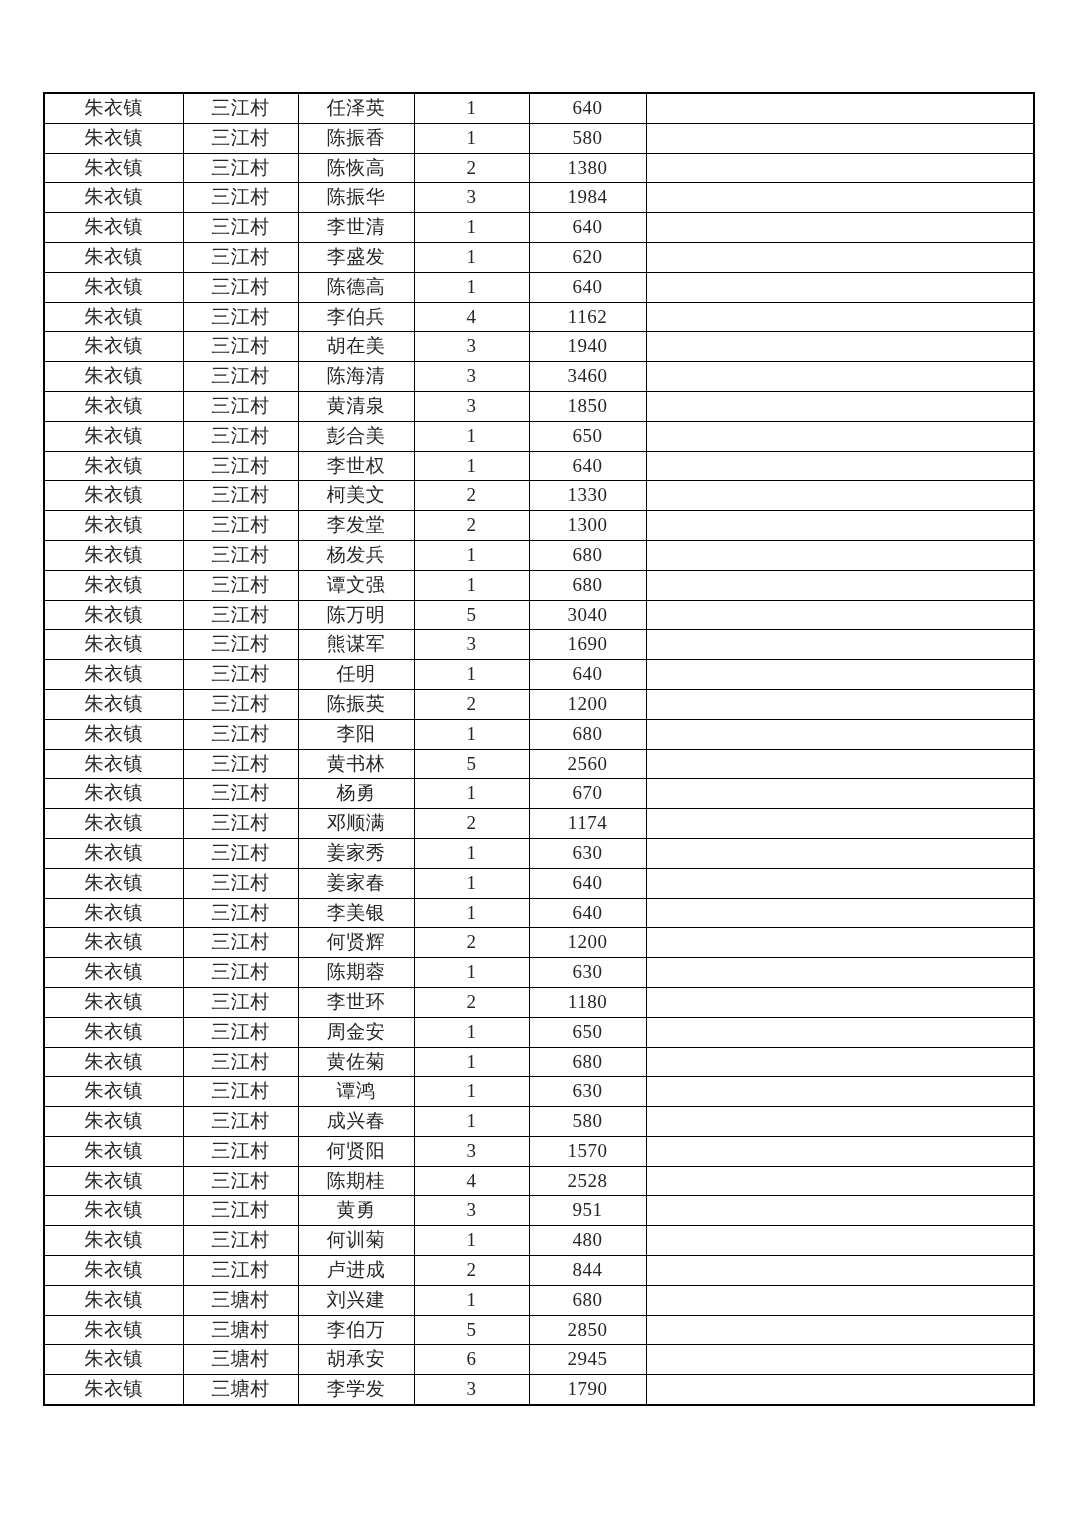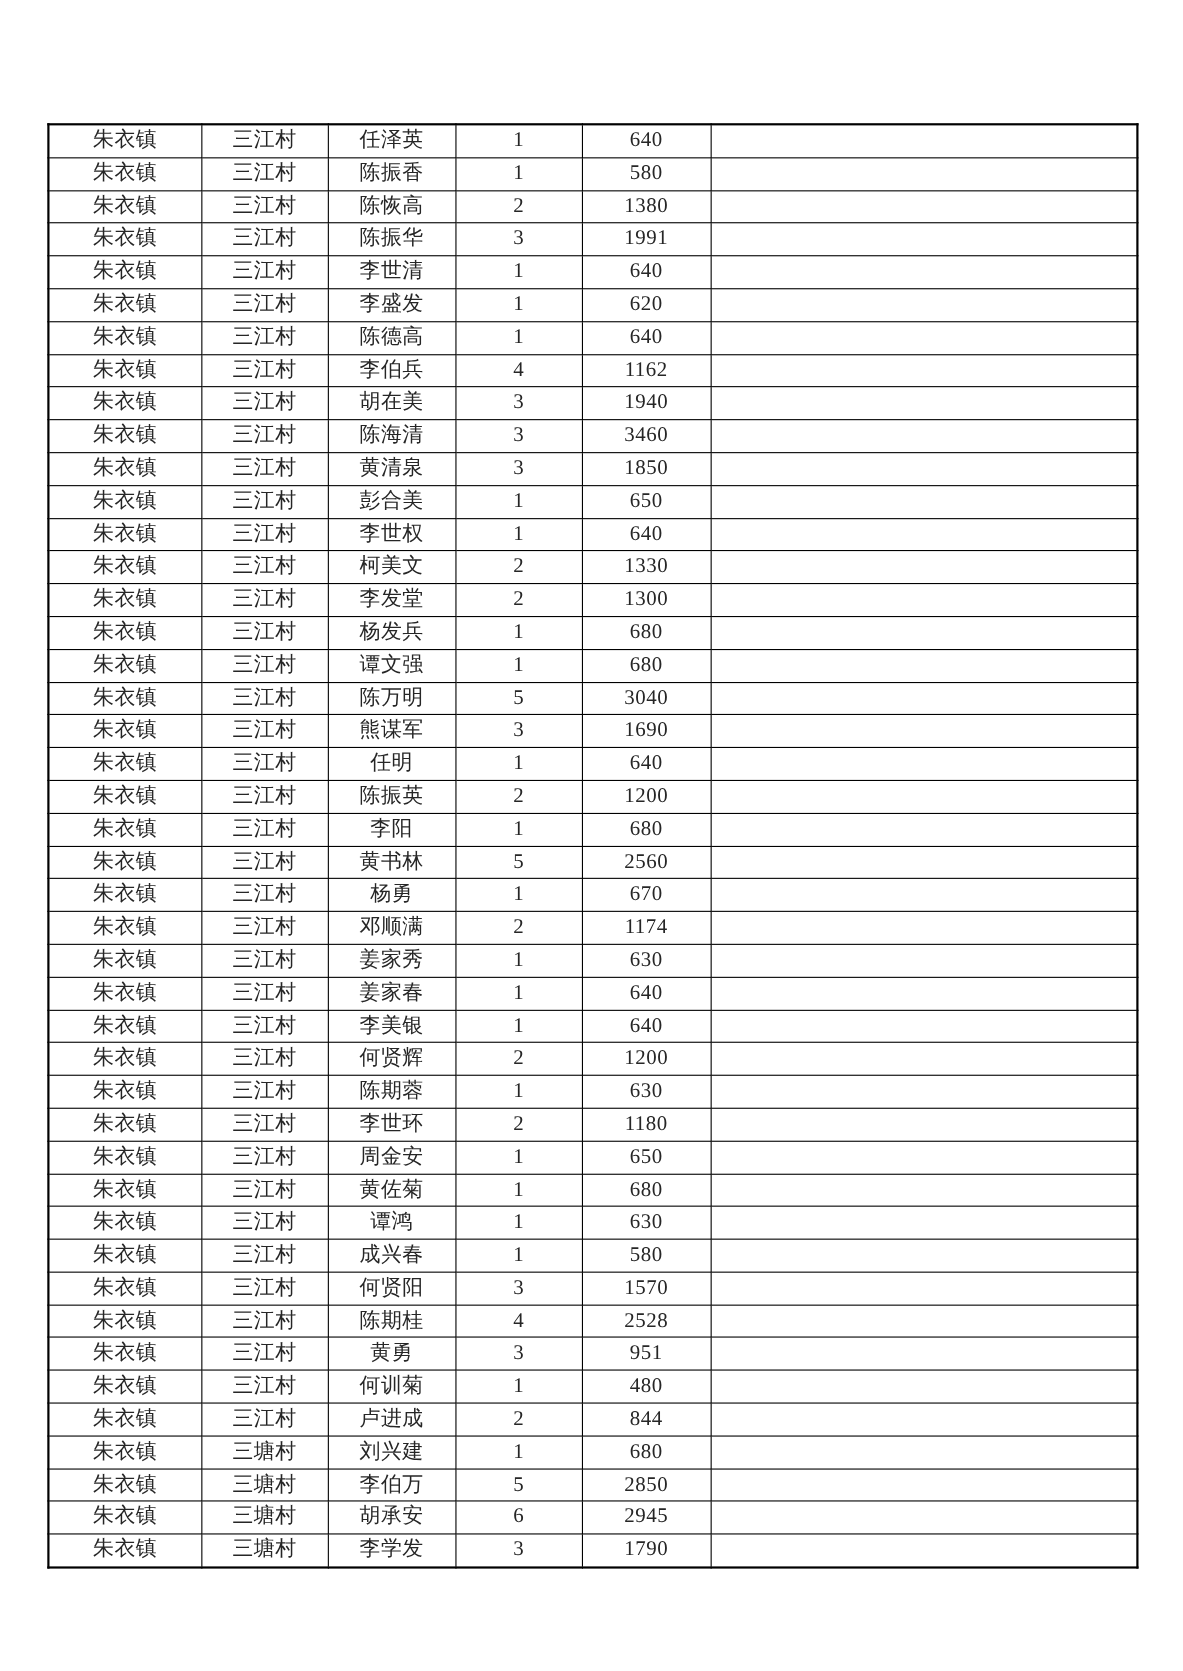--- a/index.html
+++ b/index.html
@@ -12,21 +12,21 @@
     width: 1075px;
     height: 1519px;
     background: #ffffff;
     font-family: "Liberation Serif", "DejaVu Serif", serif;
     color: #262626;
     overflow: hidden;
   }
   table.data-table {
     position: absolute;
     left: 43px;
-    top: 112px;
+    top: 92px;
     width: 990px;
     border-collapse: collapse;
     table-layout: fixed;
     border: 2px solid #000000;
     padding-left: 24px;
   }
   table.data-table td {
     border: 1px solid #000000;
     height: 28.8px;
     padding: 0;
@@ -82,21 +82,21 @@
           <td>陈恢高</td>
           <td>2</td>
           <td>1380</td>
           <td></td>
         </tr>
         <tr>
           <td>朱衣镇</td>
           <td>三江村</td>
           <td>陈振华</td>
           <td>3</td>
-          <td>1991</td>
+          <td>1984</td>
           <td></td>
         </tr>
         <tr>
           <td>朱衣镇</td>
           <td>三江村</td>
           <td>李世清</td>
           <td>1</td>
           <td>640</td>
           <td></td>
         </tr>

